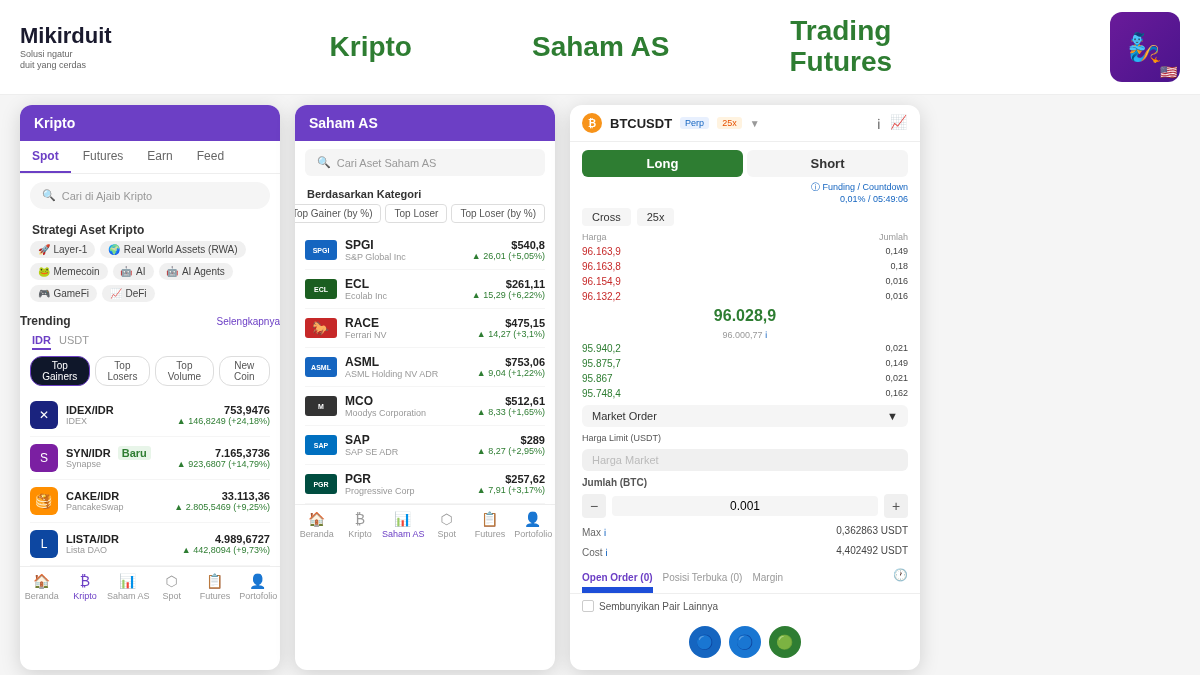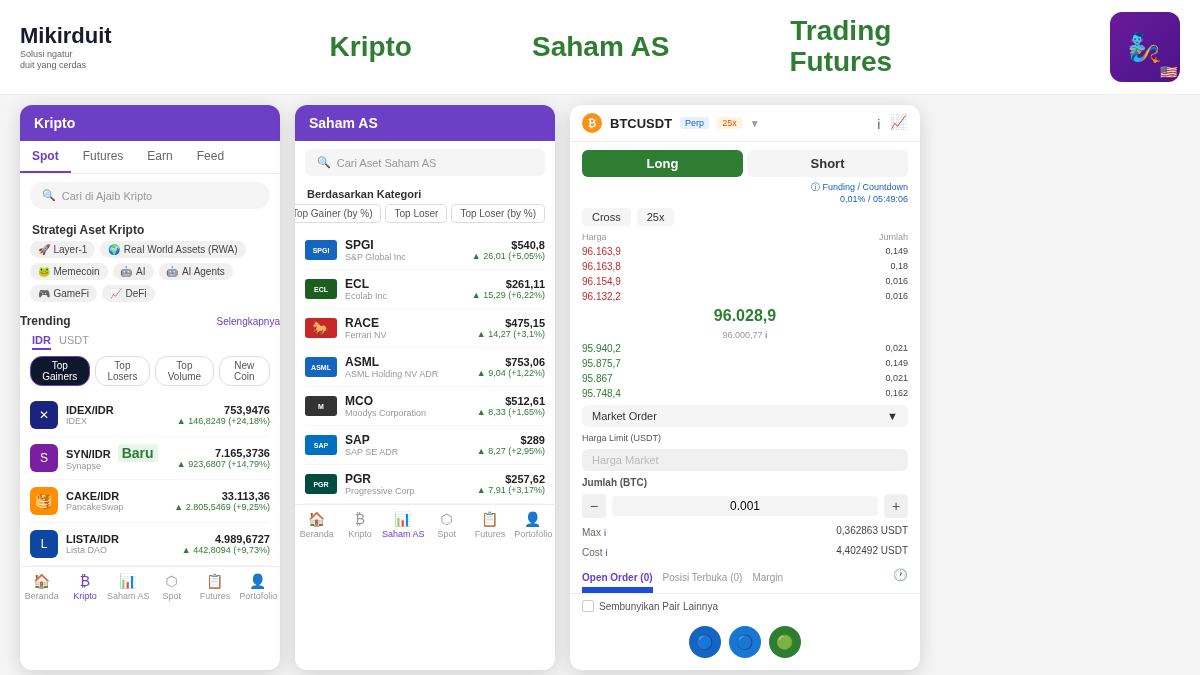--- a/index.html
+++ b/index.html
@@ -229,21 +229,21 @@
       font-weight: 600;
       color: #222;
     }
     .coin-sub {
       font-size: 9px;
       color: #999;
     }
     .coin-new-badge {
       background: #e8f5e9;
       color: #2e7d32;
-      font-size: 14px;
+      font-size: 11px;
       padding: 1px 4px;
       border-radius: 3px;
       margin-left: 4px;
     }
     .coin-price {
       text-align: right;
     }
     .coin-value {
       font-size: 11px;
       font-weight: 600;

